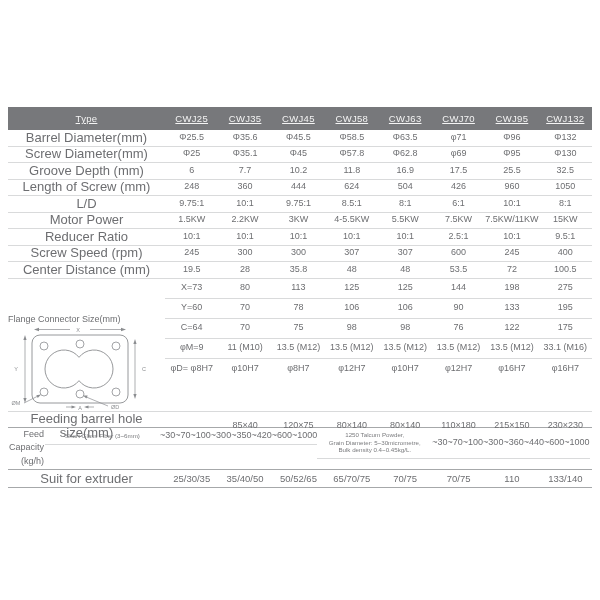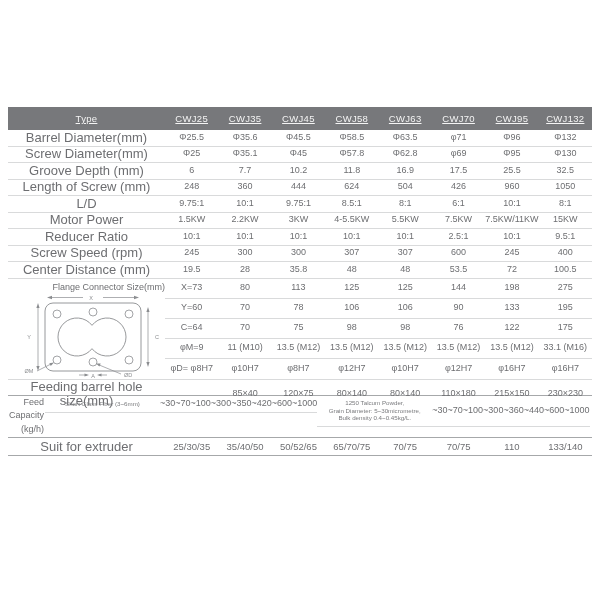--- a/index.html
+++ b/index.html
@@ -19,21 +19,21 @@
   .thead{display:grid;grid-template-columns:157px repeat(8,1fr);height:23px;background:var(--header-bg);color:#f4f4f4;font-size:9.5px;letter-spacing:.3px;text-decoration:underline;}
   .thead .hcell{display:flex;align-items:center;justify-content:center;}
 
   
   .row{display:grid;grid-template-columns:157px repeat(8,1fr);height:16.5px;border-bottom:1px solid var(--line-l);font-size:9px;}
   .cell{display:flex;align-items:center;justify-content:center;text-align:center;line-height:1.1;}
   .row .lbl{font-size:13px;}
 
   
   .flange-section{display:flex;border-bottom:1px solid var(--line-l);}
-  .flange-left{width:157px;display:flex;flex-direction:column;align-items:flex-end;padding-top:3px;}
+  .flange-left{width:157px;display:flex;flex-direction:column;align-items:flex-start;padding-top:3px;margin-top:32px;}
   .flange-title{font-size:9px;margin-bottom:1px;}
   .flange-right{flex:1;display:flex;flex-direction:column;}
   .frow{display:grid;grid-template-columns:repeat(8,1fr);height:20px;border-bottom:1px solid var(--line-l);font-size:9px;}
   .frow:last-child{border-bottom:none;}
 
   
   .row.feeding{height:16px;border-bottom:1px solid var(--line-d);}
   .row.feeding .lbl{justify-content:center;}
 
   

